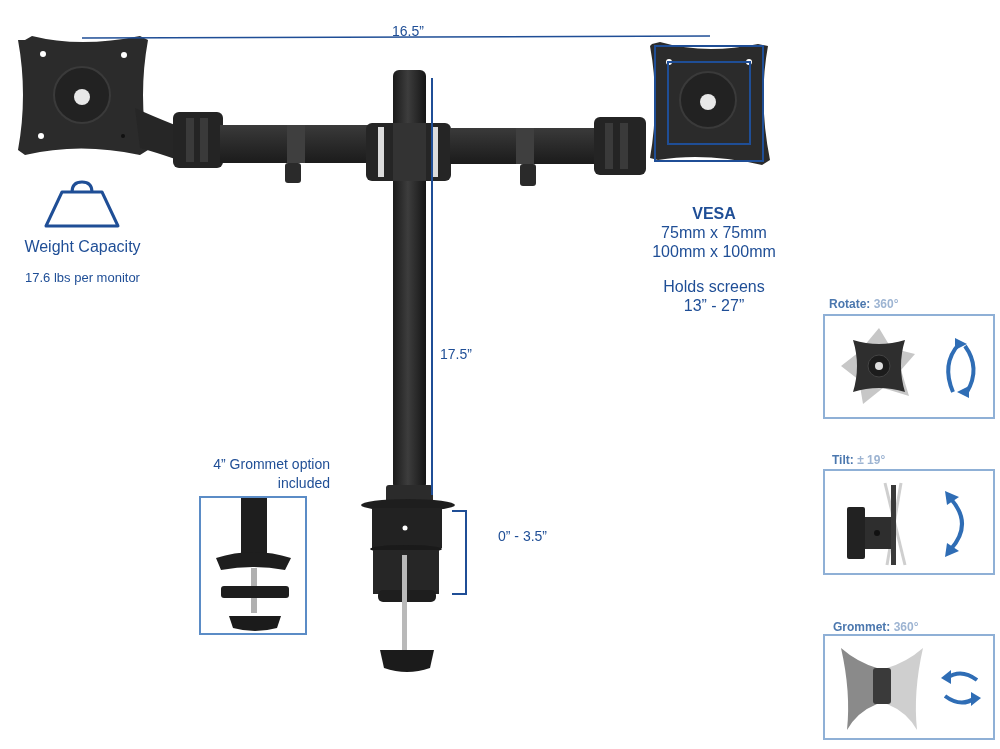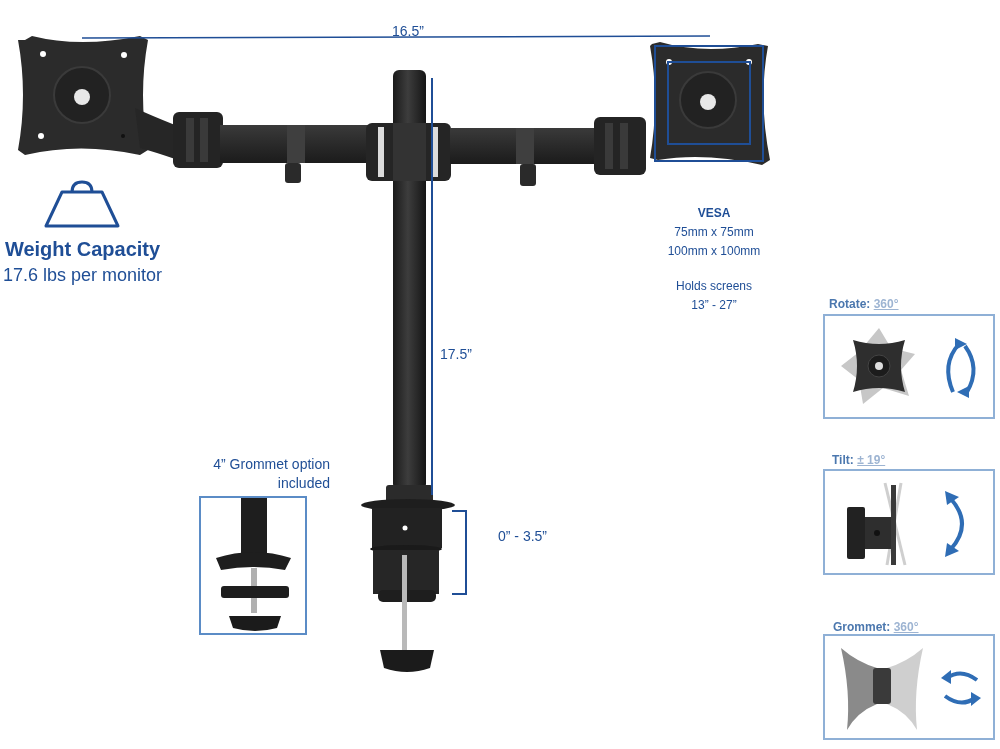--- a/index.html
+++ b/index.html
@@ -3,21 +3,21 @@
 <meta charset="utf-8">
 <style>
   html, body { margin:0; padding:0; background:#ffffff; }
   body { width:1000px; height:749px; position:relative; overflow:hidden;
          font-family:"Liberation Sans", sans-serif; color:#1f4e96; }
   .abs { position:absolute; }
   .label { color:#1f4e96; text-align:center; white-space:nowrap; }
   .dim-label { font-family:"Liberation Sans", sans-serif; font-size:14px; color:#1f4e96; }
   .panel { position:absolute; border:2px solid #8fb0d6; background:#fff; box-sizing:border-box; }
   .panel-title { position:absolute; font-weight:bold; font-size:12px; color:#4b77ae; white-space:nowrap; }
-  .panel-title .v { color:#9db4d2; font-weight:bold;text-decoration:underline; }
+  .panel-title .v { color:#9db4d2; font-weight:bold; }
   svg { display:block; }
 </style>
 </head>
 <body>
 
 <svg class="abs" style="left:0;top:0;" width="1000" height="749" viewBox="0 0 1000 749">
   <defs>
     <linearGradient id="pole" x1="0" x2="1" y1="0" y2="0">
       <stop offset="0" stop-color="#1a1a1a"></stop>
       <stop offset="0.45" stop-color="#3d3d3d"></stop>
@@ -90,25 +90,25 @@
 
 <div class="abs dim-label" style="left:392px;top:15px;margin-top:8px;">16.5”</div>
 <div class="abs dim-label" style="left:440px;top:346px;">17.5”</div>
 <div class="abs dim-label" style="left:498px;top:528px;text-align:center;">0” - 3.5”</div>
 
 <svg class="abs" style="left:42px;top:178px;" width="80" height="52" viewBox="0 0 80 52">
   <path d="M30,14 Q30,4 40,4 Q50,4 50,14" fill="none" stroke="#1f4e96" stroke-width="3"></path>
   <path d="M20,14 L60,14 L76,48 L4,48 Z" fill="none" stroke="#1f4e96" stroke-width="3" stroke-linejoin="round"></path>
 </svg>
 <div class="abs label" style="left:0;top:238px;width:165px;">
-  <div style="font-weight:bold;font-size:20px;">Weight Capacity</div>
-  <div style="font-size:18px;margin-top:4px;">17.6 lbs per monitor</div>
+  <div style="font-weight:normal;font-size:16px;">Weight Capacity</div>
+  <div style="font-size:13px;margin-top:14px;">17.6 lbs per monitor</div>
 </div>
 
-<div class="abs label" style="left:640px;top:204px;width:148px;font-size:12px;line-height:19px;">
+<div class="abs label" style="left:640px;top:204px;width:148px;font-size:16px;line-height:19px;">
   <div style="font-weight:bold;">VESA</div>
   <div>75mm x 75mm</div>
   <div>100mm x 100mm</div>
   <div style="height:16px;"></div>
   <div>Holds screens</div>
   <div>13” - 27”</div>
 </div>
 
 <div class="abs label" style="left:180px;top:455px;width:150px;font-size:14px;line-height:19px;text-align:right;">
   <div>4” Grommet option</div>

